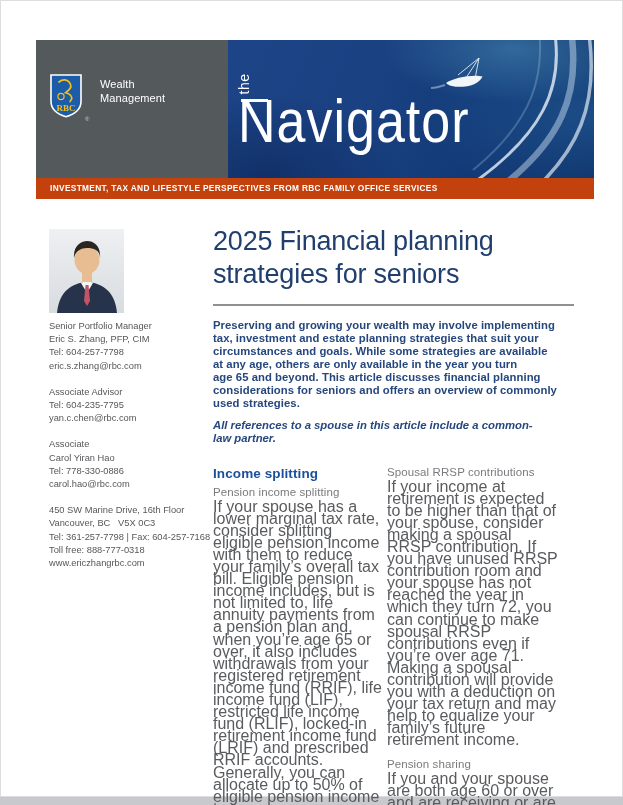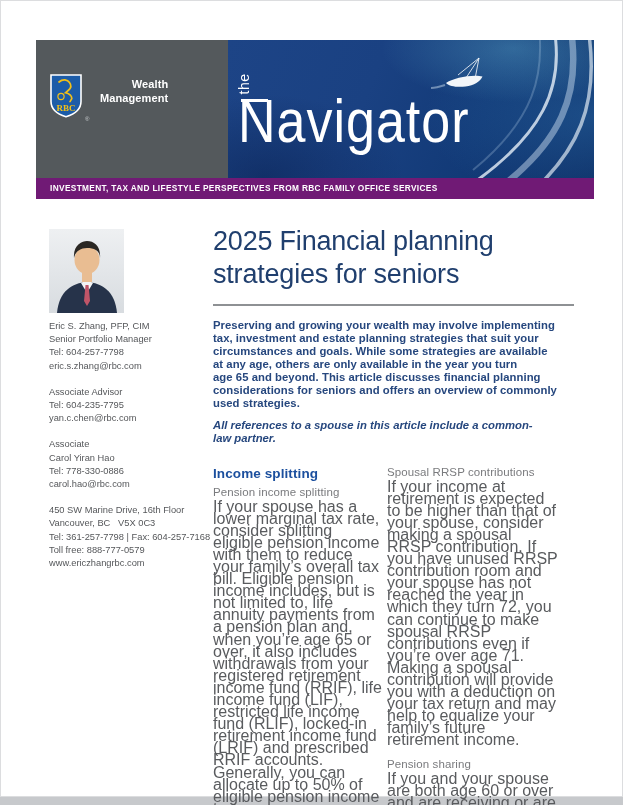--- a/index.html
+++ b/index.html
@@ -14,21 +14,21 @@
     background:#ffffff;border:1px solid #dcdddf;
   }
 
   
   .header{position:absolute;left:35px;top:39px;width:558px;height:138px;display:flex;}
   .brand-panel{width:192px;background:#54595c;position:relative;flex:none;}
   .rbc-logo{position:absolute;left:13px;top:34px;}
   .reg-mark{position:absolute;left:49px;top:76px;color:#c9cdd0;font-size:6px;}
   .brand-label{
     position:absolute;left:64px;top:37px;color:#ffffff;
-    font-size:11px;font-weight:700;line-height:14px;white-space:pre-line;letter-spacing:.1px;text-align:right;
+    font-size:11px;font-weight:400;line-height:14px;white-space:pre-line;letter-spacing:.1px;
   }
   .masthead{
     flex:1;position:relative;overflow:hidden;
     background:
       radial-gradient(ellipse 220px 90px at 78% 6%, rgba(96,172,205,.40), transparent 60%),
       radial-gradient(ellipse 260px 140px at 100% 55%, rgba(45,110,170,.45), transparent 65%),
       radial-gradient(ellipse 200px 120px at 10% 100%, rgba(5,25,70,.45), transparent 70%),
       linear-gradient(112deg,#1d4486 0%,#1a4182 38%,#123a77 68%,#0d2f66 100%);
   }
   .masthead-art{position:absolute;inset:0;width:100%;height:100%;}
@@ -37,21 +37,21 @@
     transform:rotate(-90deg);transform-origin:center;width:30px;text-align:center;
   }
   .the-bar{position:absolute;left:13px;top:59px;width:27px;height:2.5px;background:#ffffff;}
   .navigator-word{
     position:absolute;left:10px;top:50px;color:#ffffff;
     font-size:52px;font-weight:500;letter-spacing:1px;line-height:1;
     transform:scaleY(1.18);transform-origin:0 0;
   }
   .banner{
     position:absolute;left:35px;top:177px;width:558px;height:21px;
-    background:#701a75;color:#ffffff;
+    background:#c2410c;color:#ffffff;
     font-size:8.3px;font-weight:700;letter-spacing:.35px;line-height:21px;
     padding-left:14px;box-sizing:border-box;
   }
 
   
   .sidebar{position:absolute;left:48px;top:228px;width:176px;}
   .photo{width:75px;height:84px;margin-bottom:7px;display:block;}
   .contact-block{margin-bottom:13px;font-size:9.3px;line-height:13.2px;color:#55575a;}
   .contact-line{white-space:nowrap;}
   .contact-line.link{color:#55575a;text-decoration:none;display:block;}
@@ -128,22 +128,22 @@
       <rect width="75" height="84" fill="url(#pbg)"></rect>
       <ellipse cx="38" cy="31" rx="12.5" ry="14" fill="#e9bd92"></ellipse>
       <path d="M25,29 C24,16 33,12 38,12 C45,12 52,17 51,29 C51,22 46,19 38,19 C31,19 26,23 25,29 Z" fill="#2a2723"></path>
       <path d="M8,84 C10,62 23,54 38,53 C53,54 66,62 68,84 Z" fill="#26334a"></path>
       <path d="M32,54 L38,64 L44,54 L40,52 L36,52 Z" fill="#f4f5f6"></path>
       <path d="M36.5,56 L39.5,56 L41,72 L38,77 L35,72 Z" fill="#c05568"></path>
       <rect x="33" y="43" width="10" height="10" fill="#e9bd92"></rect>
     </svg>
 
     <div class="contact-block">
+      <div class="contact-line">Senior Portfolio Manager</div>
       <div class="contact-line">Eric S. Zhang, PFP, CIM</div>
-      <div class="contact-line">Senior Portfolio Manager</div>
       <div class="contact-line">Tel: 604-257-7798</div>
       <a class="contact-line link">eric.s.zhang@rbc.com</a>
     </div>
 
     <div class="contact-block">
       <div class="contact-line">Associate Advisor</div>
       <div class="contact-line">Tel: 604-235-7795</div>
       <a class="contact-line link">yan.c.chen@rbc.com</a>
     </div>
 
@@ -151,21 +151,21 @@
       <div class="contact-line">Associate</div>
       <div class="contact-line">Carol Yiran Hao</div>
       <div class="contact-line">Tel: 778-330-0886</div>
       <a class="contact-line link">carol.hao@rbc.com</a>
     </div>
 
     <div class="contact-block">
       <div class="contact-line">450 SW Marine Drive, 16th Floor</div>
       <div class="contact-line">Vancouver, BC&nbsp;&nbsp;&nbsp;V5X 0C3</div>
       <div class="contact-line">Tel: 361-257-7798 | Fax: 604-257-7168</div>
-      <div class="contact-line">Toll free: 888-777-0579</div>
+      <div class="contact-line">Toll free: 888-777-0318</div>
       <a class="contact-line link">www.ericzhangrbc.com</a>
     </div>
   </aside>
 
   <main class="main">
     <h1 class="title">2025 Financial planning
 strategies for seniors</h1>
     <hr class="divider">
     <p class="intro">Preserving and growing your wealth may involve implementing
 tax, investment and estate planning strategies that suit your

